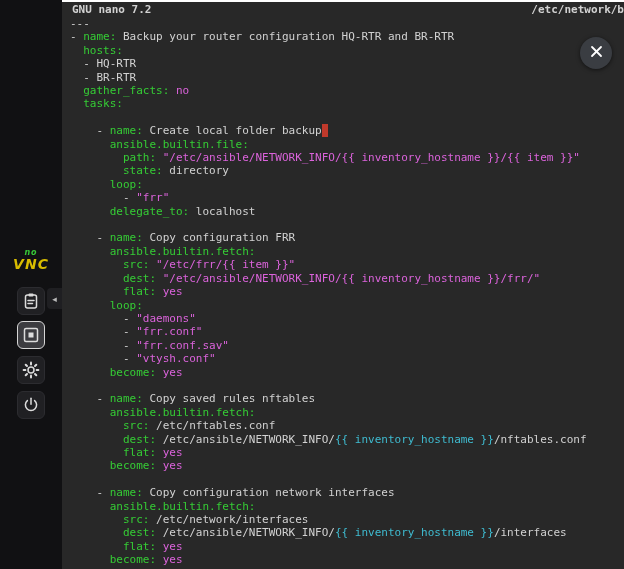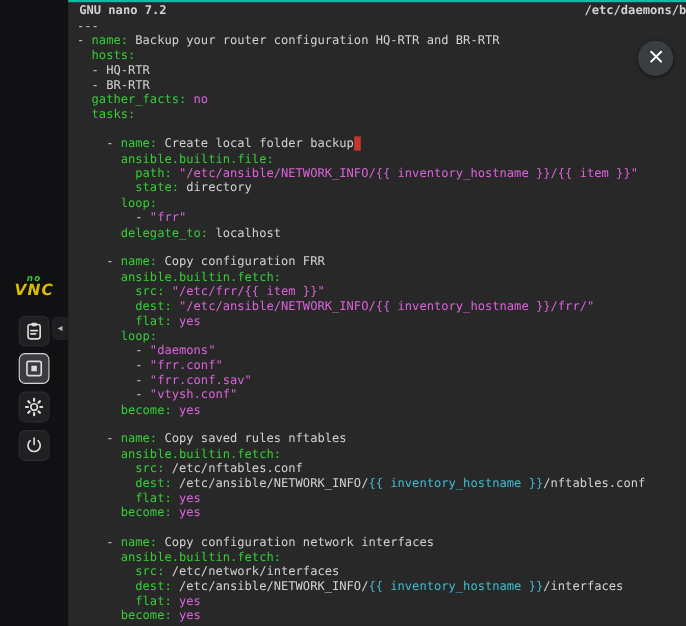--- a/index.html
+++ b/index.html
@@ -30,21 +30,21 @@
     display: flex; align-items: center; justify-content: center; cursor: pointer;
   }
   .cb-btn.active { background: #3c3c40; border: 1px solid #d6d6d6; }
   .cb-btn svg { display: block; }
   .ic-stroke { stroke: #dcdcdc; fill: none; stroke-width: 1.5; stroke-linecap: round; stroke-linejoin: round; }
   .ic-fill { fill: #dcdcdc; }
 
   
   .terminal {
     position: absolute; left: 62px; top: 0; width: 562px; height: 569px;
-    background: #282828; border-top: 2px solid #14b8a6; overflow: hidden;
+    background: #282828; border-top: 2px solid #ffffff; overflow: hidden;
   }
   .nano-header {
     display: flex; justify-content: space-between;
     padding: 1px 0 0 10px; height: 14px;
     color: #d2d2d2; font-size: 11px; font-weight: bold; line-height: 13px;
     white-space: pre; overflow: hidden;
   }
   .nano-path { flex: 0 0 auto; }
   .term-lines {
     padding: 1px 0 0 8px;
@@ -120,21 +120,21 @@
           <path class="ic-stroke" d="M9 2.2 L9 8.2"></path>
           <path class="ic-stroke" d="M5.4 4.6 a5.6 5.6 0 1 0 7.2 0"></path>
         </svg>
       </span>
     </button>
   </aside>
 
   <main class="terminal">
     <header class="nano-header">
       <span>GNU nano 7.2</span>
-      <span class="nano-path">/etc/daemons/b</span>
+      <span class="nano-path">/etc/network/b</span>
     </header>
     <div id="term-lines" class="term-lines"><div class="t-line"><span style="color: rgb(210, 210, 210);">---</span></div><div class="t-line"><span style="color: rgb(210, 210, 210);">- </span><span style="color: rgb(53, 205, 53);">name:</span><span style="color: rgb(210, 210, 210);"> Backup your router configuration HQ-RTR and BR-RTR</span></div><div class="t-line"><span style="color: rgb(210, 210, 210);">  </span><span style="color: rgb(53, 205, 53);">hosts:</span></div><div class="t-line"><span style="color: rgb(210, 210, 210);">  - HQ-RTR</span></div><div class="t-line"><span style="color: rgb(210, 210, 210);">  - BR-RTR</span></div><div class="t-line"><span style="color: rgb(210, 210, 210);">  </span><span style="color: rgb(53, 205, 53);">gather_facts:</span><span style="color: rgb(210, 210, 210);"> </span><span style="color: rgb(219, 99, 219);">no</span></div><div class="t-line"><span style="color: rgb(210, 210, 210);">  </span><span style="color: rgb(53, 205, 53);">tasks:</span></div><div class="t-line"></div><div class="t-line"><span style="color: rgb(210, 210, 210);">    - </span><span style="color: rgb(53, 205, 53);">name:</span><span style="color: rgb(210, 210, 210);"> Create local folder backup</span><span class="cursor" style="background: rgb(192, 57, 43);">&nbsp;</span></div><div class="t-line"><span style="color: rgb(210, 210, 210);">      </span><span style="color: rgb(53, 205, 53);">ansible.builtin.file:</span></div><div class="t-line"><span style="color: rgb(210, 210, 210);">        </span><span style="color: rgb(53, 205, 53);">path:</span><span style="color: rgb(210, 210, 210);"> </span><span style="color: rgb(219, 99, 219);">"/etc/ansible/NETWORK_INFO/{{ inventory_hostname }}/{{ item }}"</span></div><div class="t-line"><span style="color: rgb(210, 210, 210);">        </span><span style="color: rgb(53, 205, 53);">state:</span><span style="color: rgb(210, 210, 210);"> directory</span></div><div class="t-line"><span style="color: rgb(210, 210, 210);">      </span><span style="color: rgb(53, 205, 53);">loop:</span></div><div class="t-line"><span style="color: rgb(210, 210, 210);">        - </span><span style="color: rgb(219, 99, 219);">"frr"</span></div><div class="t-line"><span style="color: rgb(210, 210, 210);">      </span><span style="color: rgb(53, 205, 53);">delegate_to:</span><span style="color: rgb(210, 210, 210);"> localhost</span></div><div class="t-line"></div><div class="t-line"><span style="color: rgb(210, 210, 210);">    - </span><span style="color: rgb(53, 205, 53);">name:</span><span style="color: rgb(210, 210, 210);"> Copy configuration FRR</span></div><div class="t-line"><span style="color: rgb(210, 210, 210);">      </span><span style="color: rgb(53, 205, 53);">ansible.builtin.fetch:</span></div><div class="t-line"><span style="color: rgb(210, 210, 210);">        </span><span style="color: rgb(53, 205, 53);">src:</span><span style="color: rgb(210, 210, 210);"> </span><span style="color: rgb(219, 99, 219);">"/etc/frr/{{ item }}"</span></div><div class="t-line"><span style="color: rgb(210, 210, 210);">        </span><span style="color: rgb(53, 205, 53);">dest:</span><span style="color: rgb(210, 210, 210);"> </span><span style="color: rgb(219, 99, 219);">"/etc/ansible/NETWORK_INFO/{{ inventory_hostname }}/frr/"</span></div><div class="t-line"><span style="color: rgb(210, 210, 210);">        </span><span style="color: rgb(53, 205, 53);">flat:</span><span style="color: rgb(210, 210, 210);"> </span><span style="color: rgb(219, 99, 219);">yes</span></div><div class="t-line"><span style="color: rgb(210, 210, 210);">      </span><span style="color: rgb(53, 205, 53);">loop:</span></div><div class="t-line"><span style="color: rgb(210, 210, 210);">        - </span><span style="color: rgb(219, 99, 219);">"daemons"</span></div><div class="t-line"><span style="color: rgb(210, 210, 210);">        - </span><span style="color: rgb(219, 99, 219);">"frr.conf"</span></div><div class="t-line"><span style="color: rgb(210, 210, 210);">        - </span><span style="color: rgb(219, 99, 219);">"frr.conf.sav"</span></div><div class="t-line"><span style="color: rgb(210, 210, 210);">        - </span><span style="color: rgb(219, 99, 219);">"vtysh.conf"</span></div><div class="t-line"><span style="color: rgb(210, 210, 210);">      </span><span style="color: rgb(53, 205, 53);">become:</span><span style="color: rgb(210, 210, 210);"> </span><span style="color: rgb(219, 99, 219);">yes</span></div><div class="t-line"></div><div class="t-line"><span style="color: rgb(210, 210, 210);">    - </span><span style="color: rgb(53, 205, 53);">name:</span><span style="color: rgb(210, 210, 210);"> Copy saved rules nftables</span></div><div class="t-line"><span style="color: rgb(210, 210, 210);">      </span><span style="color: rgb(53, 205, 53);">ansible.builtin.fetch:</span></div><div class="t-line"><span style="color: rgb(210, 210, 210);">        </span><span style="color: rgb(53, 205, 53);">src:</span><span style="color: rgb(210, 210, 210);"> /etc/nftables.conf</span></div><div class="t-line"><span style="color: rgb(210, 210, 210);">        </span><span style="color: rgb(53, 205, 53);">dest:</span><span style="color: rgb(210, 210, 210);"> /etc/ansible/NETWORK_INFO/</span><span style="color: rgb(63, 188, 209);">{{ inventory_hostname }}</span><span style="color: rgb(210, 210, 210);">/nftables.conf</span></div><div class="t-line"><span style="color: rgb(210, 210, 210);">        </span><span style="color: rgb(53, 205, 53);">flat:</span><span style="color: rgb(210, 210, 210);"> </span><span style="color: rgb(219, 99, 219);">yes</span></div><div class="t-line"><span style="color: rgb(210, 210, 210);">      </span><span style="color: rgb(53, 205, 53);">become:</span><span style="color: rgb(210, 210, 210);"> </span><span style="color: rgb(219, 99, 219);">yes</span></div><div class="t-line"></div><div class="t-line"><span style="color: rgb(210, 210, 210);">    - </span><span style="color: rgb(53, 205, 53);">name:</span><span style="color: rgb(210, 210, 210);"> Copy configuration network interfaces</span></div><div class="t-line"><span style="color: rgb(210, 210, 210);">      </span><span style="color: rgb(53, 205, 53);">ansible.builtin.fetch:</span></div><div class="t-line"><span style="color: rgb(210, 210, 210);">        </span><span style="color: rgb(53, 205, 53);">src:</span><span style="color: rgb(210, 210, 210);"> /etc/network/interfaces</span></div><div class="t-line"><span style="color: rgb(210, 210, 210);">        </span><span style="color: rgb(53, 205, 53);">dest:</span><span style="color: rgb(210, 210, 210);"> /etc/ansible/NETWORK_INFO/</span><span style="color: rgb(63, 188, 209);">{{ inventory_hostname }}</span><span style="color: rgb(210, 210, 210);">/interfaces</span></div><div class="t-line"><span style="color: rgb(210, 210, 210);">        </span><span style="color: rgb(53, 205, 53);">flat:</span><span style="color: rgb(210, 210, 210);"> </span><span style="color: rgb(219, 99, 219);">yes</span></div><div class="t-line"><span style="color: rgb(210, 210, 210);">      </span><span style="color: rgb(53, 205, 53);">become:</span><span style="color: rgb(210, 210, 210);"> </span><span style="color: rgb(219, 99, 219);">yes</span></div></div>
   </main>
 
   <button class="close-btn">
     <span>
       <svg width="13" height="13" viewBox="0 0 13 13">
         <line x1="2" y1="2" x2="11" y2="11" stroke="#ffffff" stroke-width="1.8" stroke-linecap="round"></line>
         <line x1="11" y1="2" x2="2" y2="11" stroke="#ffffff" stroke-width="1.8" stroke-linecap="round"></line>
       </svg>

